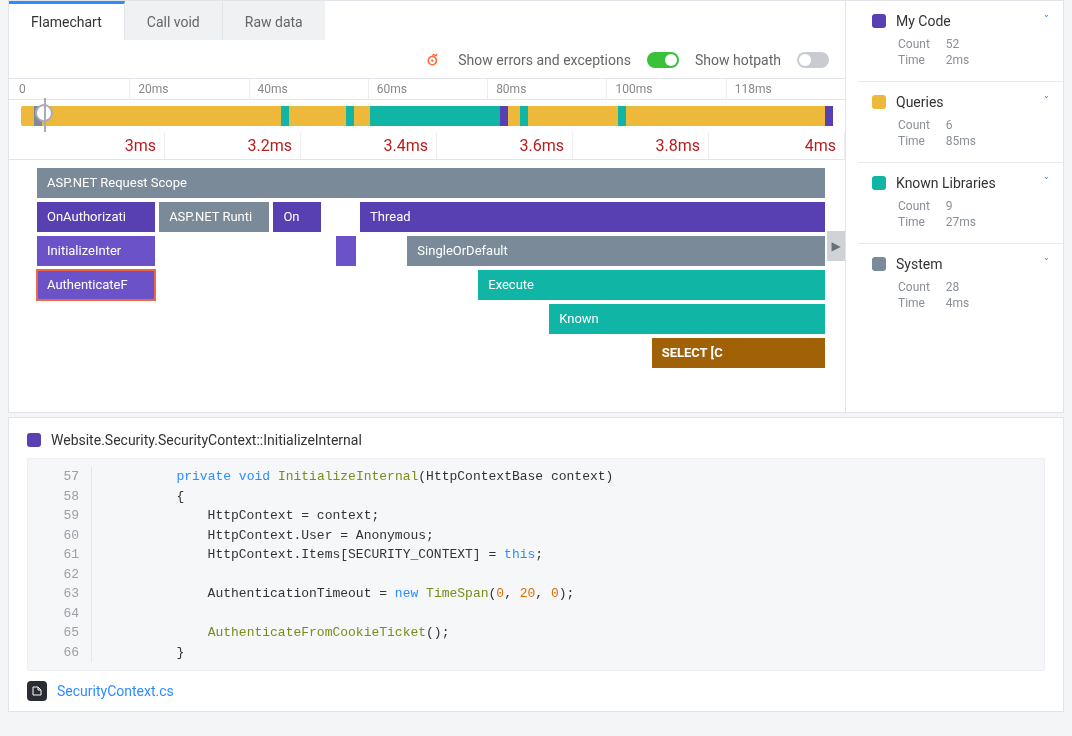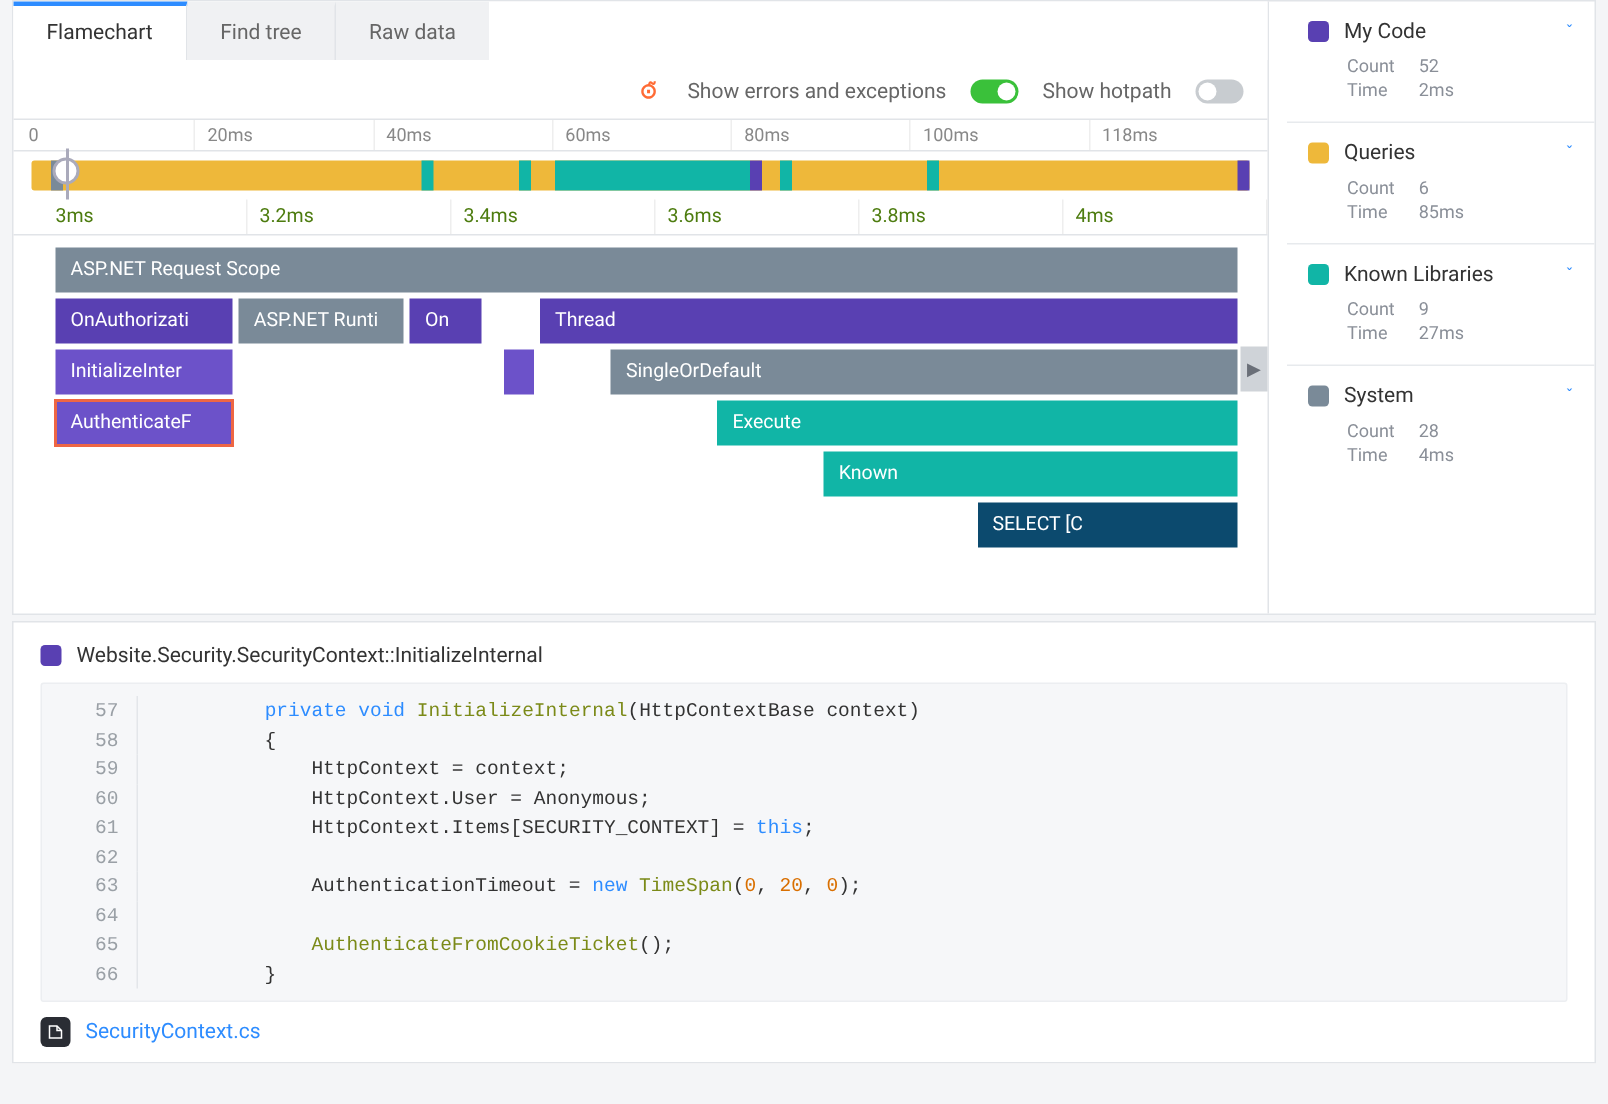--- a/index.html
+++ b/index.html
@@ -35,30 +35,30 @@
   .ruler .tick:first-child { border-left: none; padding-left: 10px; }
 
   .overview { position: relative; height: 20px; margin: 6px 12px; }
   .overview-track { position: absolute; inset: 0 0 0 0; background: #eeb83a; border-radius: 2px; }
   .ov-seg { position: absolute; top: 0; bottom: 0; }
   .ov-label { position: absolute; left: -12px; top: -2px; width: 18px; height: 18px; border-radius: 50%; background: #fff; border: 2px solid #aab; }
   .ov-label::before { content: ""; position: absolute; left: 7px; top: -8px; width: 2px; height: 34px; background: #aab; }
 
   
   .druler { display: flex; border-bottom: 1px solid #e1e4e8; padding-left: 20px; }
-  .druler .dtick { flex: 1; font-size: 13px; color: #4d7c0f; padding: 4px 8px; border-right: 1px solid #eee; }
+  .druler .dtick { flex: 1; text-align: right; font-size: 16px; color: #b91c1c; padding: 4px 8px; border-right: 1px solid #eee; }
 
   
   .flame-rows { padding: 8px 20px 40px 28px; position: relative; }
   .frow { position: relative; height: 30px; margin-bottom: 4px; }
   .fbox { position: absolute; top: 0; bottom: 0; color: #fff; font-size: 13px; line-height: 30px; padding: 0 10px; white-space: nowrap; overflow: hidden; text-overflow: ellipsis; }
   .c-grey   { background: #7a8a98; }
   .c-purple { background: #5940b2; }
   .c-teal   { background: #11b5a6; }
-  .c-yellow { background: #0c4a6e; }
+  .c-yellow { background: #a16207; font-weight: bold; }
   .c-purple2{ background: #6c52c9; }
   .fbox.selected { outline: 2px solid #e64; outline-offset: -1px; }
 
   .scroll-right { position: absolute; right: 0; top: 230px; width: 18px; height: 30px; background: #cfd3d8; color: #6a6f78; display: flex; align-items: center; justify-content: center; cursor: pointer; font-size: 12px; }
 
   
   .leg-item { border-bottom: 1px solid #e7eaed; padding: 12px 14px; }
   .leg-head { display: flex; align-items: center; gap: 10px; cursor: pointer; }
   .leg-swatch { width: 14px; height: 14px; border-radius: 3px; }
   .leg-title { flex: 1; color: #333; }
@@ -86,21 +86,21 @@
 <body>
 
 <div class="wrap">
 
   <div class="panel top-panel">
 
     <div class="flame-area">
 
       <div class="tabs">
         <div class="tab active">Flamechart</div>
-        <div class="tab inactive">Find tree</div>
+        <div class="tab inactive">Call void</div>
         <div class="tab inactive">Raw data</div>
       </div>
 
       <div class="opts">
         <span class="bug-icon">⊙̃</span>
         <span class="lbl">Show errors and exceptions</span>
         <span class="toggle"></span>
         <span class="lbl">Show hotpath</span>
         <span class="toggle off"></span>
       </div>

